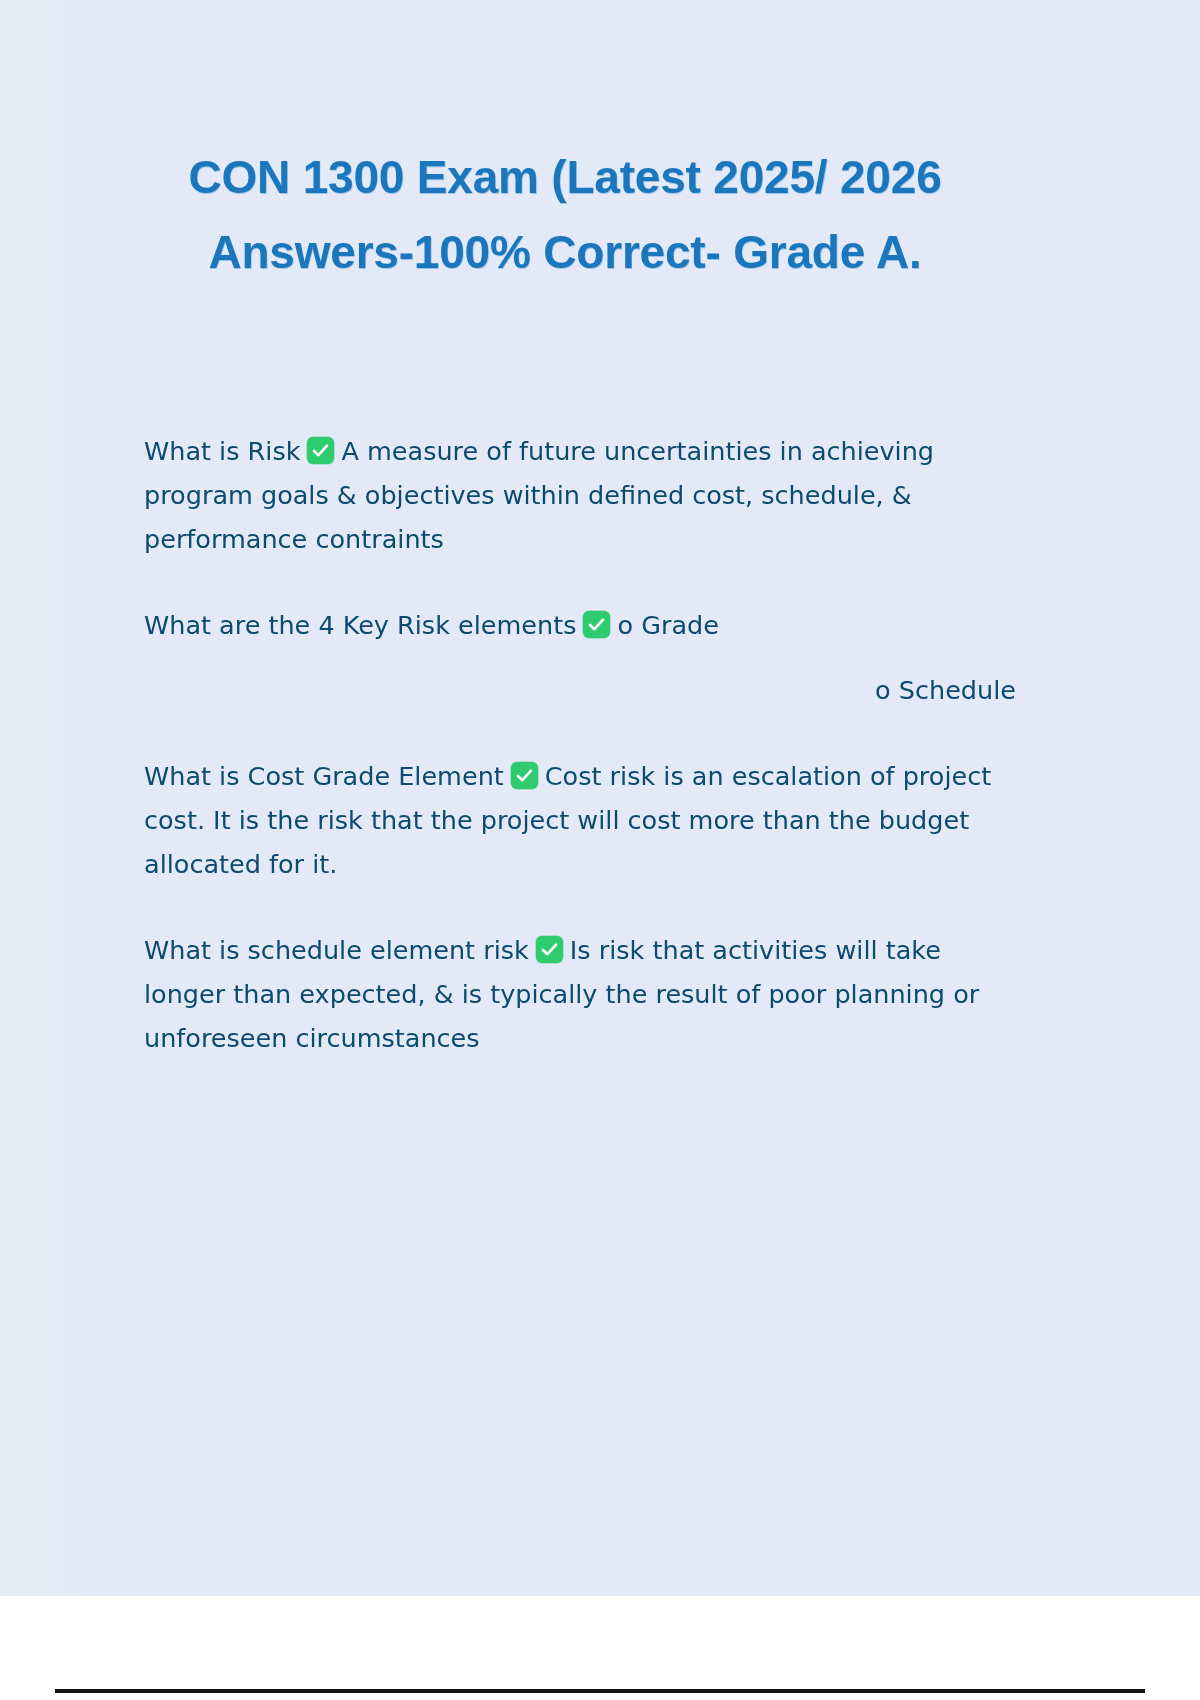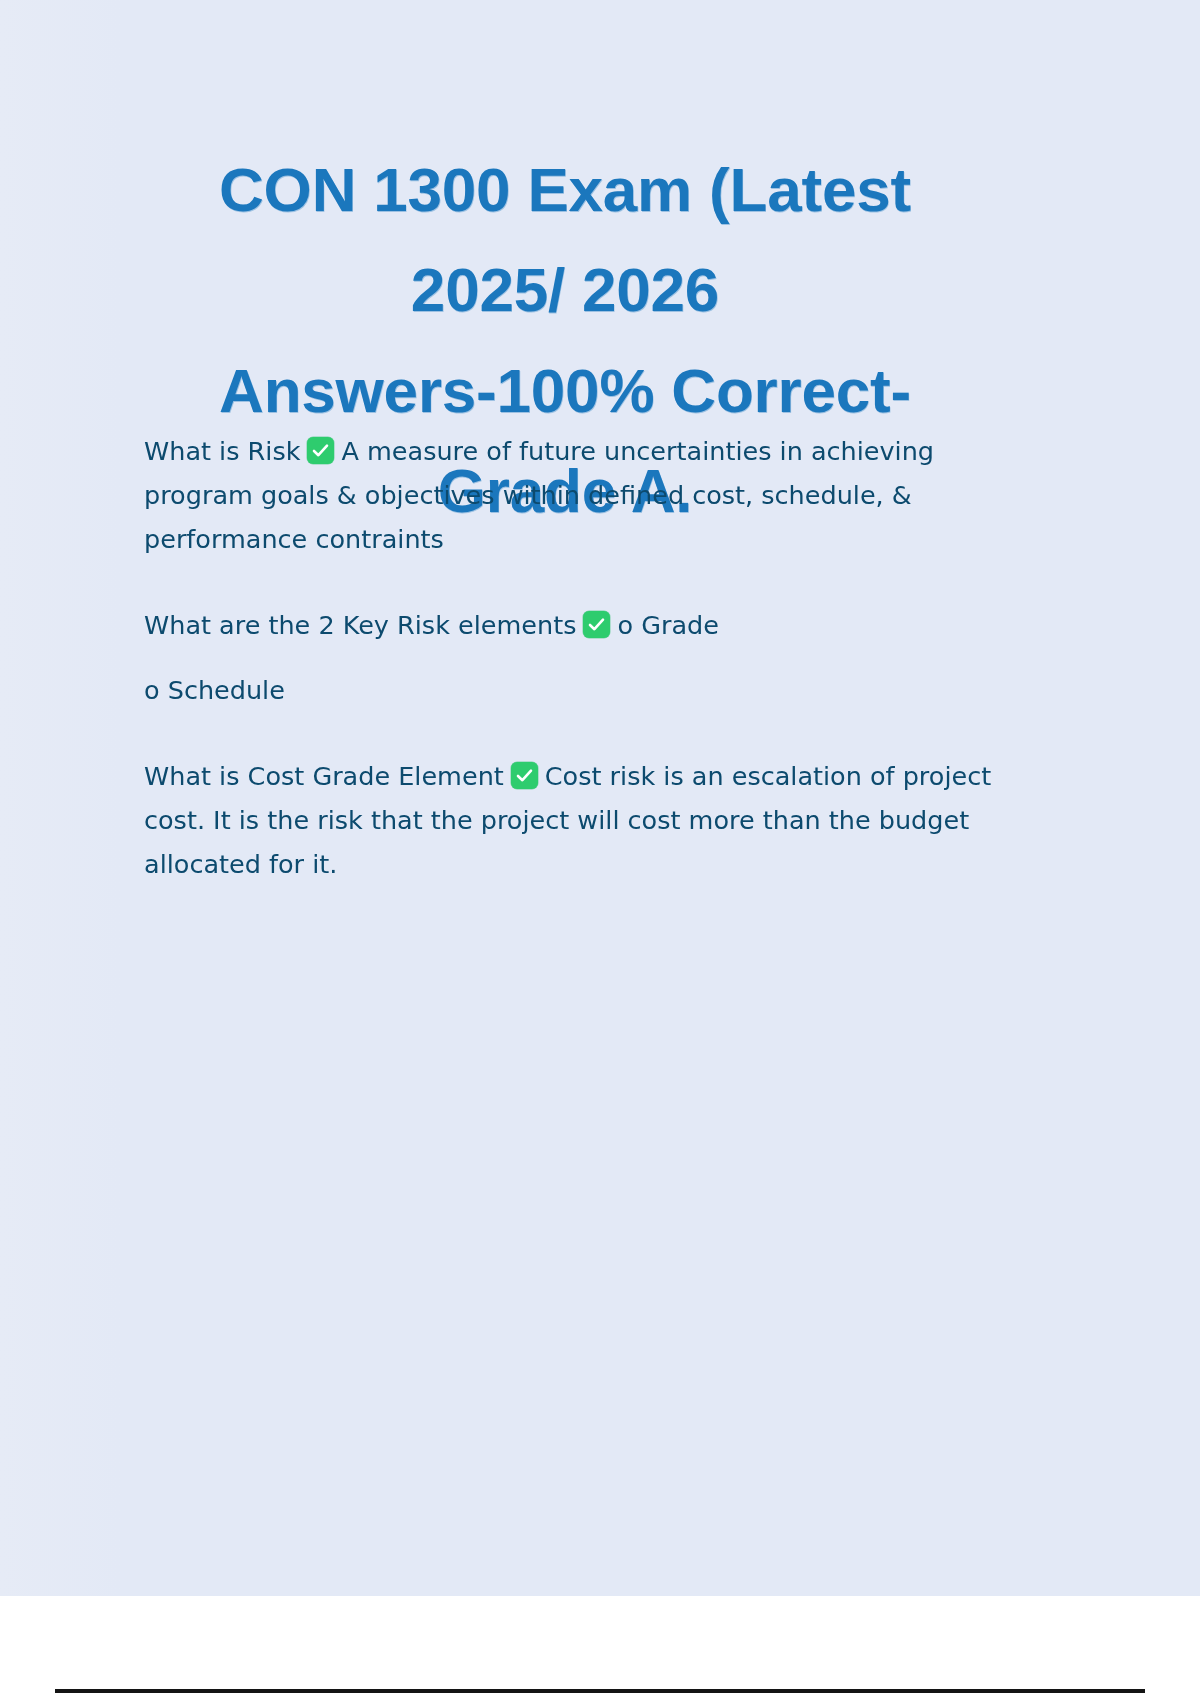--- a/index.html
+++ b/index.html
@@ -36,21 +36,21 @@
 
   .doc-title {
     position: absolute;
     left: 140px;
     top: 140px;
     width: 850px;
     text-align: center;
     color: #1b77bd;
     font-family: "Liberation Sans", sans-serif;
     font-weight: bold;
-    font-size: 62px;
+    font-size: 46px;
     line-height: 1.62;
     letter-spacing: -0.2px;
     text-shadow: 0.6px 0.6px 0 rgba(27,119,189,0.35);
   }
 
   .content {
     position: absolute;
     left: 144px;
     top: 430px;
     width: 872px;
@@ -65,20 +65,21 @@
   }
   .qa-block:last-child { margin-bottom: 0; }
 
   .qa-line {
     margin: 0;
     padding: 0;
   }
   .qa-sub {
     margin: 22px 0 0 0;
     padding: 0;
+    text-align: right;
   }
 
   .check-icon {
     display: inline-block;
     width: 27px;
     height: 27px;
     border-radius: 6px;
     background: #2ecc6e;
     position: relative;
     vertical-align: -4px;
@@ -112,29 +113,34 @@
 
   <div class="content">
 
     <div class="qa-block">
       <p class="qa-line"><span>What is Risk</span><span class="check-icon"><svg width="21" height="21" viewBox="0 0 21 21">
               <path d="M4 11 L8.4 15.2 L17 5.6" fill="none" stroke="#ffffff" stroke-width="2.6" stroke-linecap="round" stroke-linejoin="round"></path>
             </svg></span><span>A measure of future uncertainties in achieving program goals &amp; objectives within defined cost, schedule, &amp; performance contraints</span></p>
     </div>
 
     <div class="qa-block">
-      <p class="qa-line"><span>What are the 2 Key Risk elements</span><span class="check-icon"><svg width="21" height="21" viewBox="0 0 21 21">
+      <p class="qa-line"><span>What are the 4 Key Risk elements</span><span class="check-icon"><svg width="21" height="21" viewBox="0 0 21 21">
               <path d="M4 11 L8.4 15.2 L17 5.6" fill="none" stroke="#ffffff" stroke-width="2.6" stroke-linecap="round" stroke-linejoin="round"></path>
             </svg></span><span>o Grade</span></p>
       <p class="qa-sub">o Schedule</p>
     </div>
 
     <div class="qa-block">
       <p class="qa-line"><span>What is Cost Grade Element</span><span class="check-icon"><svg width="21" height="21" viewBox="0 0 21 21">
               <path d="M4 11 L8.4 15.2 L17 5.6" fill="none" stroke="#ffffff" stroke-width="2.6" stroke-linecap="round" stroke-linejoin="round"></path>
             </svg></span><span>Cost risk is an escalation of project cost. It is the risk that the project will cost more than the budget allocated for it.</span></p>
     </div>
 
+    <div class="qa-block">
+      <p class="qa-line"><span>What is schedule element risk</span><span class="check-icon"><svg width="21" height="21" viewBox="0 0 21 21">
+              <path d="M4 11 L8.4 15.2 L17 5.6" fill="none" stroke="#ffffff" stroke-width="2.6" stroke-linecap="round" stroke-linejoin="round"></path>
+            </svg></span><span>Is risk that activities will take longer than expected, &amp; is typically the result of poor planning or unforeseen circumstances</span></p>
+    </div>
 
   </div>
 </div>
 
 <div class="footer-rule"></div>
 
 </body></html>

